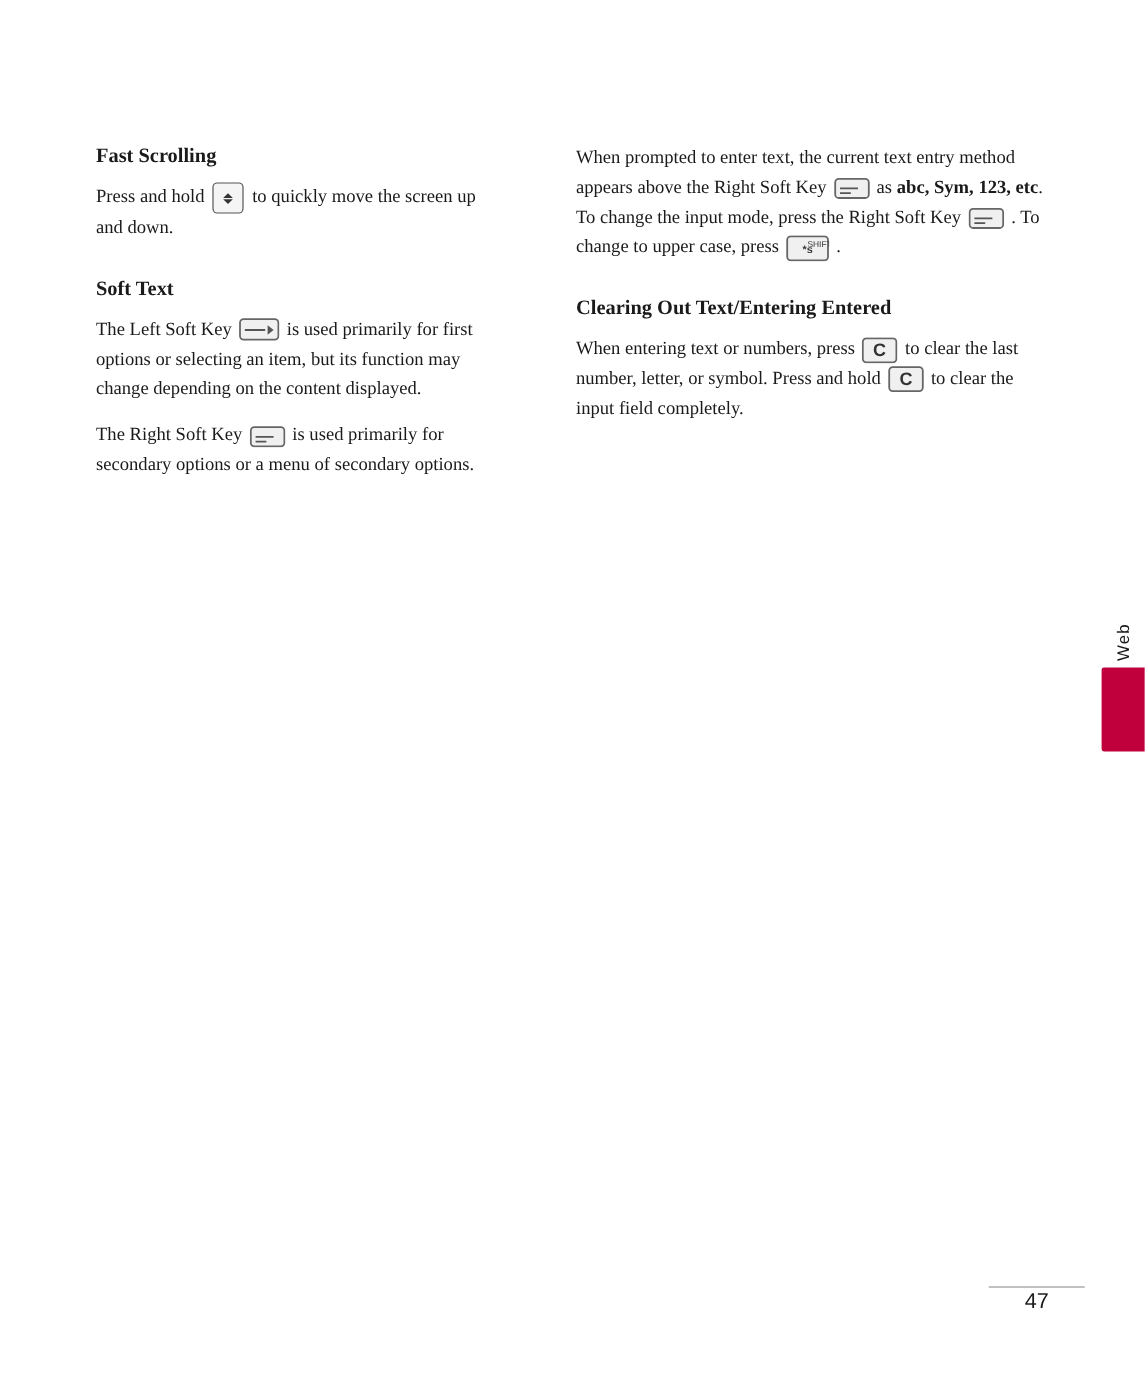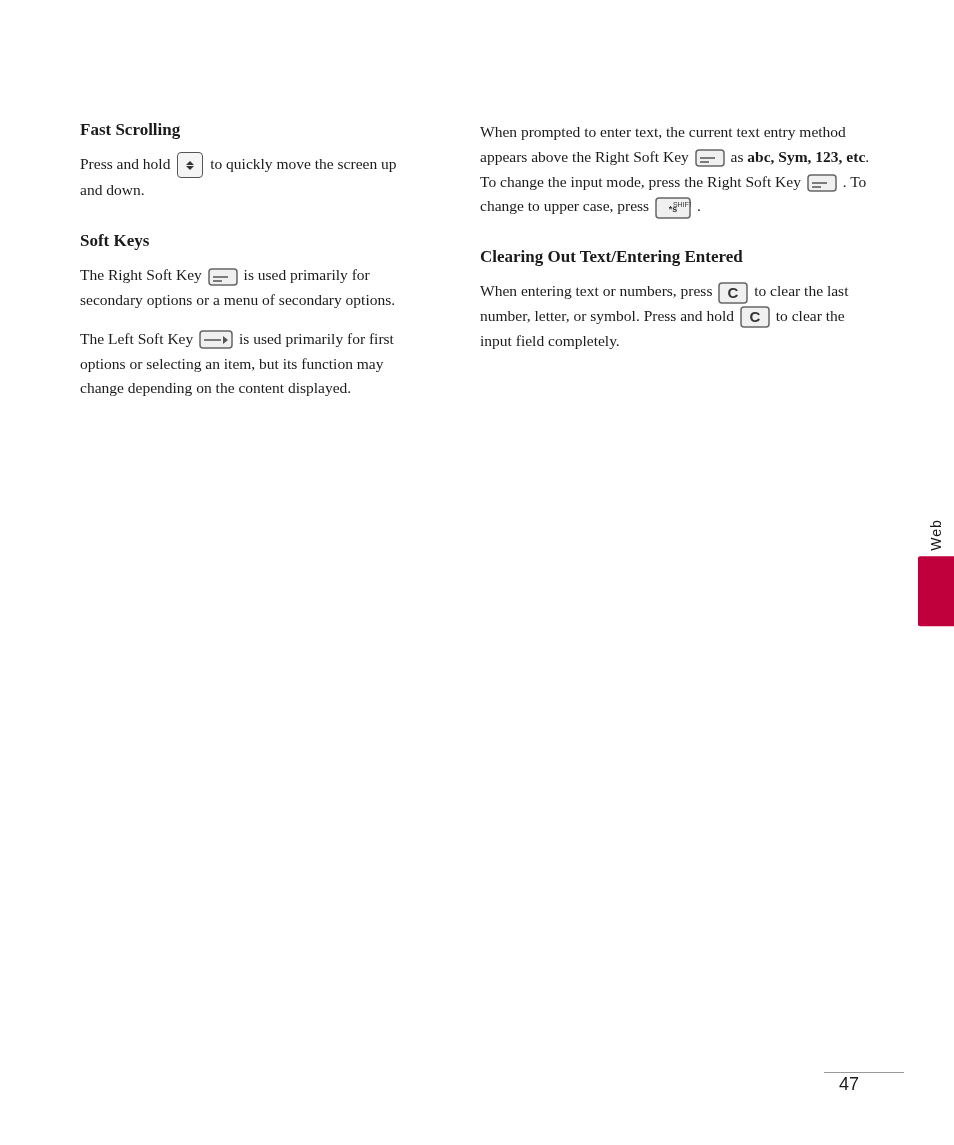--- a/index.html
+++ b/index.html
@@ -132,21 +132,21 @@
       width: 36px;
       height: 70px;
       background: #c0003c;
       border-radius: 2px 0 0 2px;
     }
 
     
     .page-number {
       position: absolute;
       bottom: 50px;
-      right: 95px;
+      right: 80px;
       font-size: 18px;
       color: #1a1a1a;
       font-family: Arial, sans-serif;
     }
 
     .page-divider {
       position: absolute;
       bottom: 72px;
       right: 50px;
       width: 80px;
@@ -179,39 +179,39 @@
                 <span class="arrow-up"></span>
                 <span class="arrow-down"></span>
               </span>
             </span>
             to quickly move the screen up and down.
           </p>
         </div>
       </div>
 
       <div class="section">
-        <div class="section-title">Soft Keys</div>
-        <div class="section-body">
+        <div class="section-title">Soft Text</div>
+        <div class="section-body">
+          <p>
+            The Left Soft Key
+            <svg class="softkey-icon-svg" width="34" height="20" viewBox="0 0 34 20">
+              <rect x="1" y="1" width="32" height="17" rx="3" fill="#f0f0f0" stroke="#666" stroke-width="1.5"></rect>
+              <line x1="5" y1="10" x2="22" y2="10" stroke="#555" stroke-width="1.5"></line>
+              <polygon points="24,6 24,14 29,10" fill="#555"></polygon>
+            </svg>
+            is used primarily for first options or selecting an item, but its function may change depending on the content displayed.
+          </p>
           <p>
             The Right Soft Key
             <svg class="softkey-icon-svg" width="30" height="18" viewBox="0 0 30 18">
               <rect x="1" y="1" width="28" height="16" rx="3" fill="#f0f0f0" stroke="#666" stroke-width="1.5"></rect>
               <line x1="5" y1="9" x2="20" y2="9" stroke="#555" stroke-width="1.5"></line>
               <line x1="5" y1="13" x2="14" y2="13" stroke="#555" stroke-width="1.5"></line>
             </svg>
             is used primarily for secondary options or a menu of secondary options.
-          </p>
-          <p>
-            The Left Soft Key
-            <svg class="softkey-icon-svg" width="34" height="20" viewBox="0 0 34 20">
-              <rect x="1" y="1" width="32" height="17" rx="3" fill="#f0f0f0" stroke="#666" stroke-width="1.5"></rect>
-              <line x1="5" y1="10" x2="22" y2="10" stroke="#555" stroke-width="1.5"></line>
-              <polygon points="24,6 24,14 29,10" fill="#555"></polygon>
-            </svg>
-            is used primarily for first options or selecting an item, but its function may change depending on the content displayed.
           </p>
         </div>
       </div>
 
     </div>
 
     <div class="right-column">
 
       <div class="section">
         <div class="section-body">

